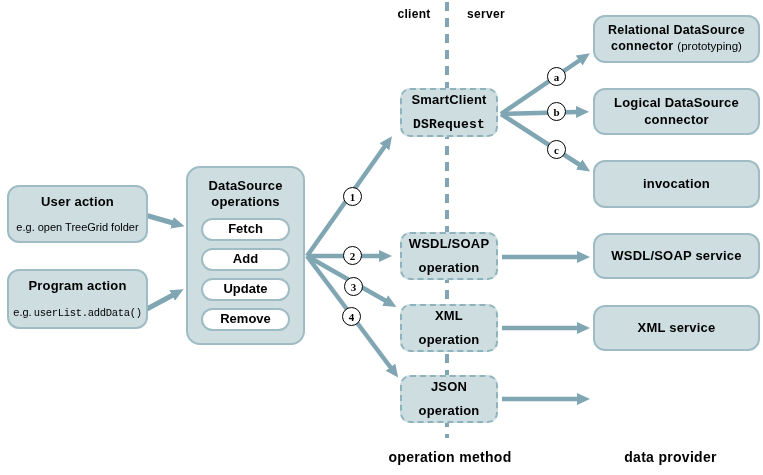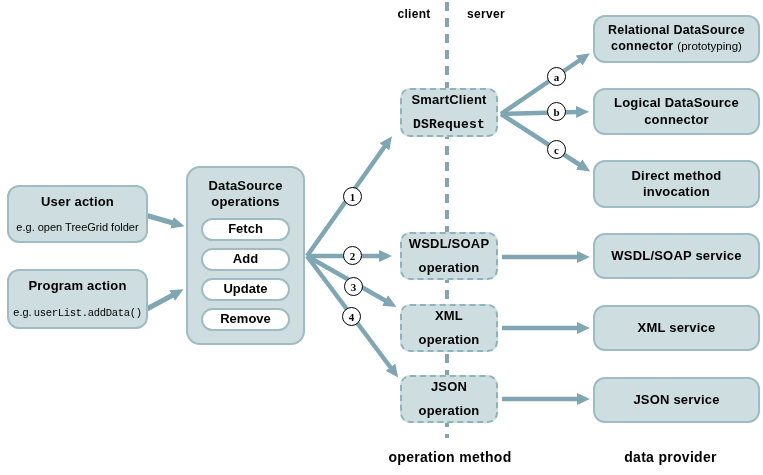--- a/index.html
+++ b/index.html
@@ -135,35 +135,31 @@
       <span>connector</span><span class="normal">(prototyping)</span>
     </div>
   </div>
 
   <div class="box" style="left:593px;top:88px;width:167px;height:47px;">
     <div class="t">Logical DataSource</div>
     <div class="t">connector</div>
   </div>
 
   <div class="box" style="left:593px;top:160px;width:167px;height:48px;">
-    <div class="t">Direct method</div>
     <div class="t">invocation</div>
   </div>
 
   <div class="box" style="left:593px;top:233px;width:167px;height:46px;">
     <div class="t">WSDL/SOAP service</div>
   </div>
 
   <div class="box" style="left:593px;top:305px;width:167px;height:46px;">
     <div class="t">XML service</div>
   </div>
 
-  <div class="box" style="left:593px;top:377px;width:167px;height:46px;">
-    <div class="t">JSON service</div>
-  </div>
 
   <div class="circle" style="left:343px;top:187px;">1</div>
   <div class="circle" style="left:343px;top:246px;">2</div>
   <div class="circle" style="left:344px;top:277px;">3</div>
   <div class="circle" style="left:342px;top:307px;">4</div>
   <div class="circle" style="left:547px;top:67px;">a</div>
   <div class="circle" style="left:547px;top:102px;">b</div>
   <div class="circle" style="left:547px;top:140px;">c</div>
 
   <div class="botlabel" style="left:385px;width:130px;">operation method</div>

